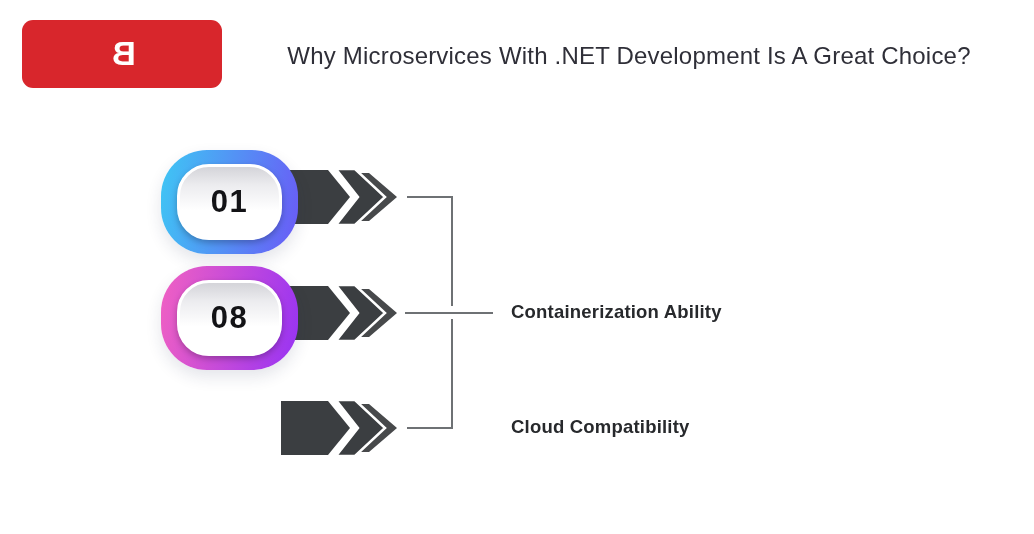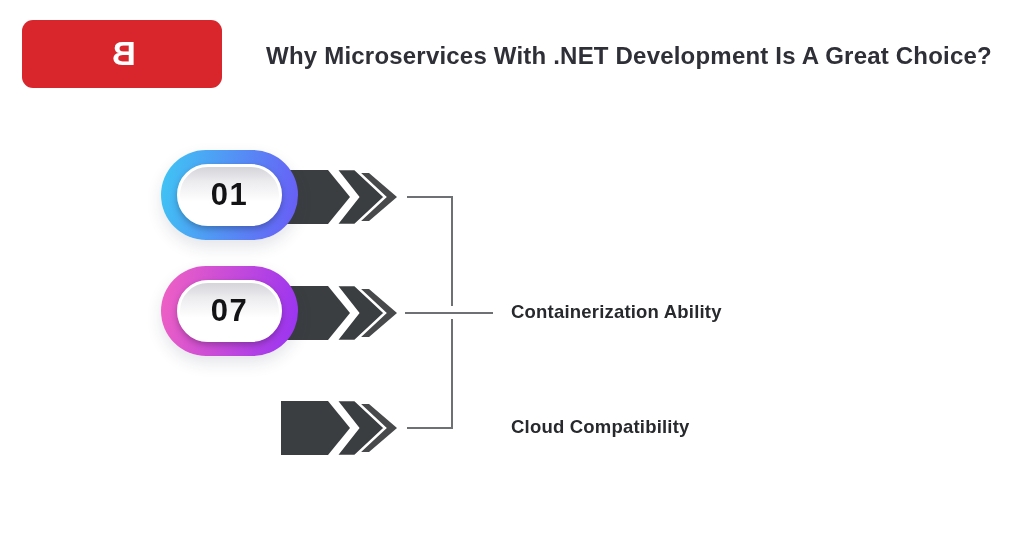--- a/index.html
+++ b/index.html
@@ -15,27 +15,27 @@
     position:absolute;left:22px;top:20px;width:200px;height:68px;
     background:var(--logo-bg,#D8262C);border-radius:11px;
     display:flex;align-items:center;justify-content:center;
     color:#ffffff;font-weight:700;font-size:33px;letter-spacing:3px;
   }
   .logo .flip{display:inline-block;transform:scaleX(-1);}
 
   
   .title{
     position:absolute;left:238px;top:42px;width:782px;margin:0;
-    text-align:center;font-size:24px;line-height:1.2;font-weight:700;
+    text-align:center;font-size:24px;line-height:1.2;font-weight:400;
     color:var(--title-color,#2F2F38);letter-spacing:.2px;
   }
 
   
   .pill{
-    position:absolute;left:161px;width:137px;height:90px;border-radius:46px;
+    position:absolute;left:161px;width:137px;height:104px;border-radius:46px;
     z-index:3;box-shadow:0 7px 16px rgba(30,40,80,.12);
   }
   .pill-inner{
     position:absolute;left:16px;right:16px;top:14px;bottom:14px;
     border-radius:32px;border:3px solid #ffffff;
     background:linear-gradient(180deg,#d4d4d9 0%,#ececef 26%,#ffffff 62%);
     box-shadow:0 3px 6px rgba(0,0,0,.25);
     display:flex;align-items:center;justify-content:center;
   }
   .num{
@@ -84,21 +84,21 @@
     </div>
   </div>
   <svg class="arrow r0" viewBox="0 0 116 60" aria-hidden="true">
     <polygon class="arw-dark" points="0,3 47,3 69,30 47,57 0,57"></polygon>
     <polygon class="arw-mid" points="74,6 88,6 116,30 88,54 74,54 96,30"></polygon>
     <polygon class="arw-front" points="55,2 74,2 104,30 74,58 55,58 77,30"></polygon>
   </svg>
 
   <div class="pill r1" style="background: linear-gradient(100deg, rgb(241, 97, 194), rgb(151, 51, 243));">
     <div class="pill-inner">
-      <span class="num">07</span>
+      <span class="num">08</span>
     </div>
   </div>
   <svg class="arrow r1" viewBox="0 0 116 60" aria-hidden="true">
     <polygon class="arw-dark" points="0,3 47,3 69,30 47,57 0,57"></polygon>
     <polygon class="arw-mid" points="74,6 88,6 116,30 88,54 74,54 96,30"></polygon>
     <polygon class="arw-front" points="55,2 74,2 104,30 74,58 55,58 77,30"></polygon>
   </svg>
 
   <svg class="arrow r2" viewBox="0 0 116 60" aria-hidden="true">
     <polygon class="arw-dark" points="0,3 47,3 69,30 47,57 0,57"></polygon>

